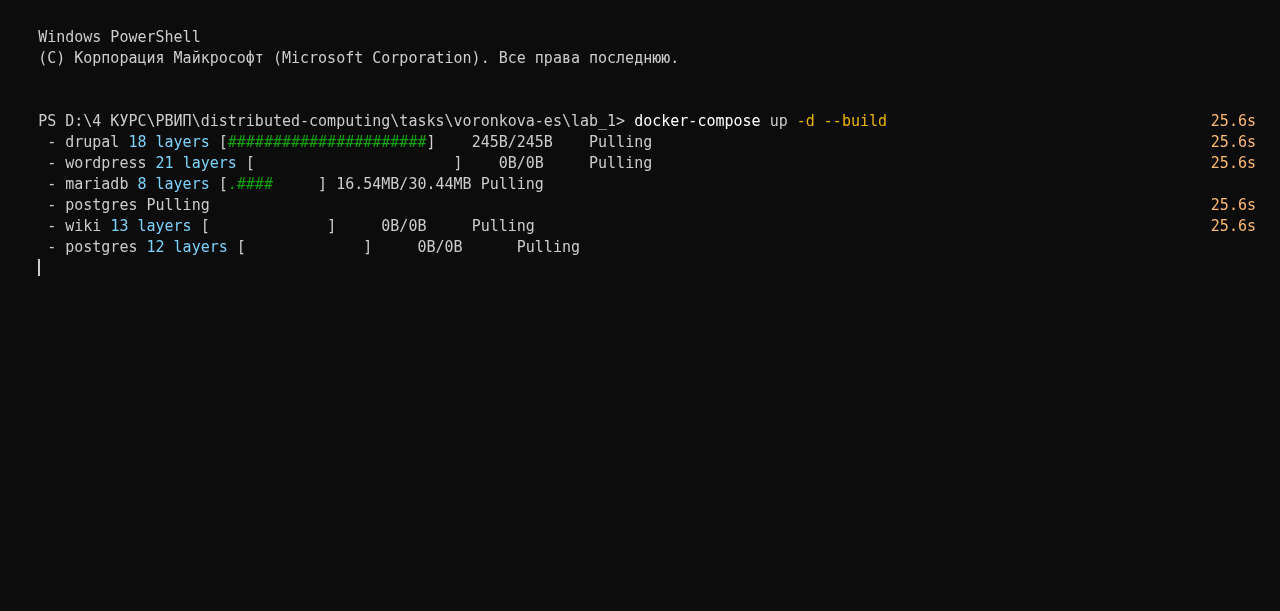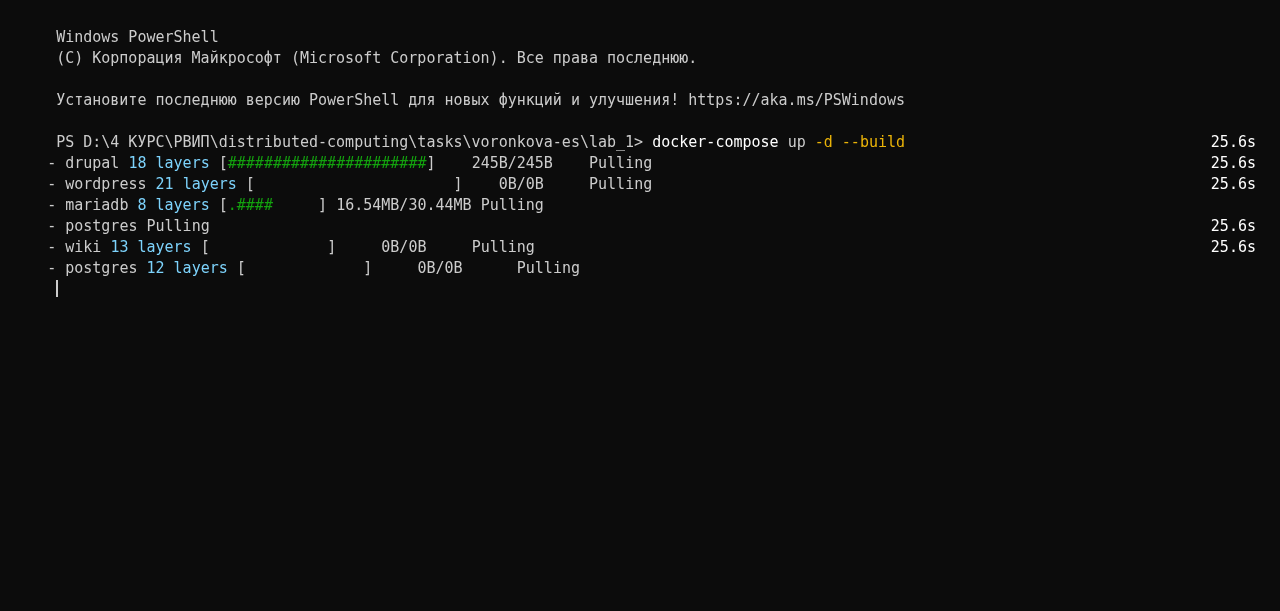--- a/index.html
+++ b/index.html
@@ -25,35 +25,34 @@
     letter-spacing: 0px;
     padding: 6px 0 0 0;
     box-sizing: border-box;
   }
   .line {
     white-space: pre;
     height: 21px;
     line-height: 21px;
     padding-left: 2px;
     position: relative;
-    margin-left: 18px;
   }
   .line.blank { }
   .fg-white   { color: #cccccc; }
   .fg-yellow  { color: #7dd3fc; }
   .fg-byellow { color: #ffffff; }
   .fg-gray    { color: #eab308; }
 
   .svc-line { position: relative; white-space: pre; height: 21px; line-height: 21px; padding-left: 2px; }
   .timing {
     position: absolute;
     right: 24px;
     top: 0;
     line-height: 21px;
-    color: #ffffff;
+    color: #fdba74;
     white-space: pre;
   }
   .bar { color: #13a10e; }
   .bracket { color: #cccccc; }
   .cursor {
     display: inline-block;
     width: 2px;
     height: 17px;
     background: #cccccc;
     vertical-align: middle;
@@ -68,23 +67,20 @@
   <div class="line">
     <span class="fg-white">Windows PowerShell</span>
   </div>
 
   <div class="line">
     <span class="fg-white">(C) Корпорация Майкрософт (Microsoft Corporation). Все права последнюю.</span>
   </div>
 
   <div class="line blank">&nbsp;</div>
 
-  <div class="line">
-    <span class="fg-white">Установите последнюю версию PowerShell для новых функций и улучшения! https://aka.ms/PSWindows</span>
-  </div>
 
   <div class="line blank">&nbsp;</div>
 
   <div class="line">
     <span class="fg-white">PS </span><span class="fg-white">D:\4 КУРС\РВИП\distributed-computing\tasks\voronkova-es\lab_1</span><span class="fg-white">&gt; </span><span class="fg-byellow">docker-compose</span><span class="fg-white"> </span><span class="fg-white">up</span><span class="fg-gray"> -d --build</span>
   </div>
 
 
   <div class="svc-line">
     <span class="fg-white"> </span><span class="fg-white">-</span><span class="fg-white"> </span><span class="fg-white">drupal</span><span class="fg-white"> </span><span class="fg-yellow">18</span><span class="fg-white"> </span><span class="fg-yellow">layers</span><span class="fg-white"> </span><span class="bracket">[</span><span class="bar">######################</span><span class="fg-white"></span><span class="bracket">]</span><span class="fg-white">    </span><span class="fg-white">245B/245B</span><span class="fg-white">    </span><span class="fg-white">Pulling</span>

